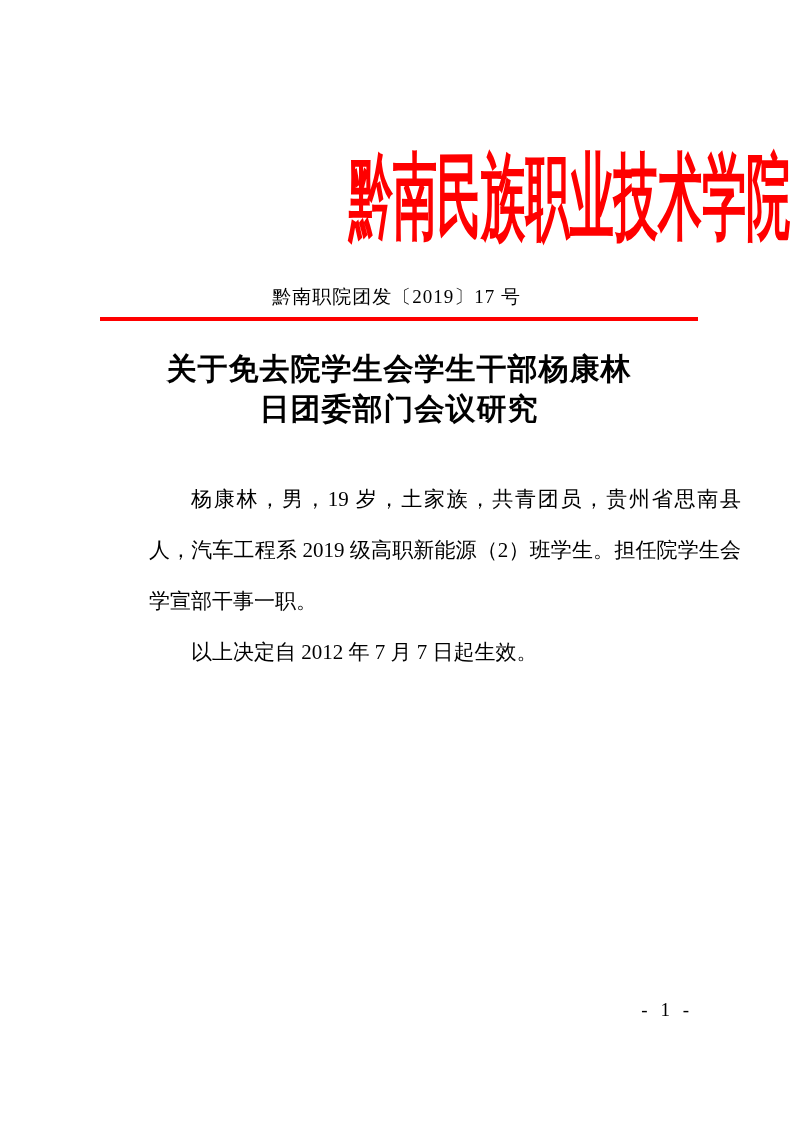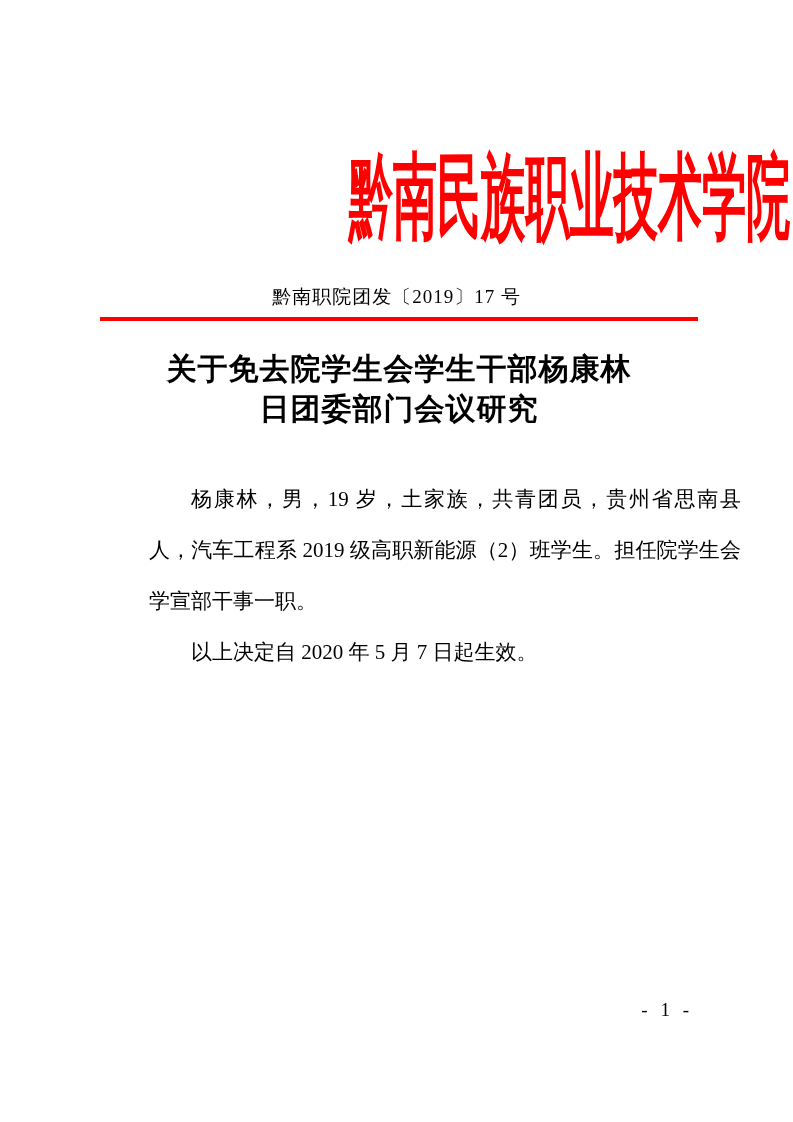--- a/index.html
+++ b/index.html
@@ -99,18 +99,18 @@
 
   <div class="red-line"></div>
 
   <div class="title">
     <div>关于免去院学生会学生干部杨康林</div>
     <div>日团委部门会议研究</div>
   </div>
 
   <div class="body-text">
     <p>杨康林，男，19 岁，土家族，共青团员，贵州省思南县人，汽车工程系 2019 级高职新能源（2）班学生。担任院学生会学宣部干事一职。</p>
-    <p>以上决定自 2020 年 5 月 7 日起生效。</p>
+    <p>以上决定自 2012 年 7 月 7 日起生效。</p>
   </div>
 
   <div class="page-number">- 1 -</div>
 
 </div>
 
 </body></html>

